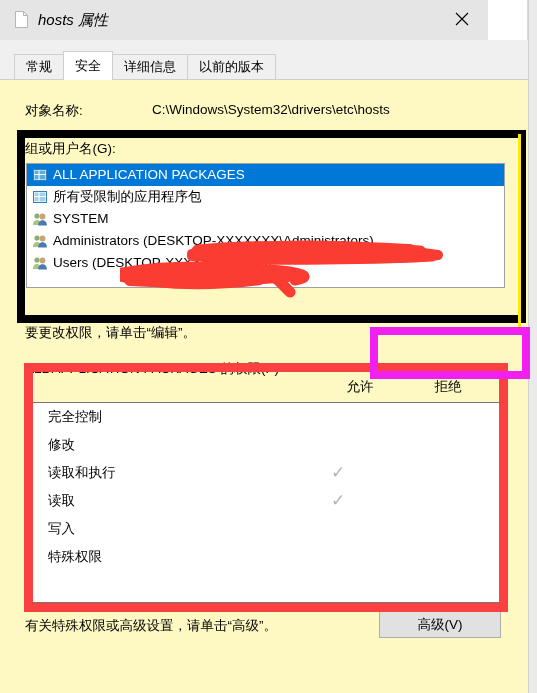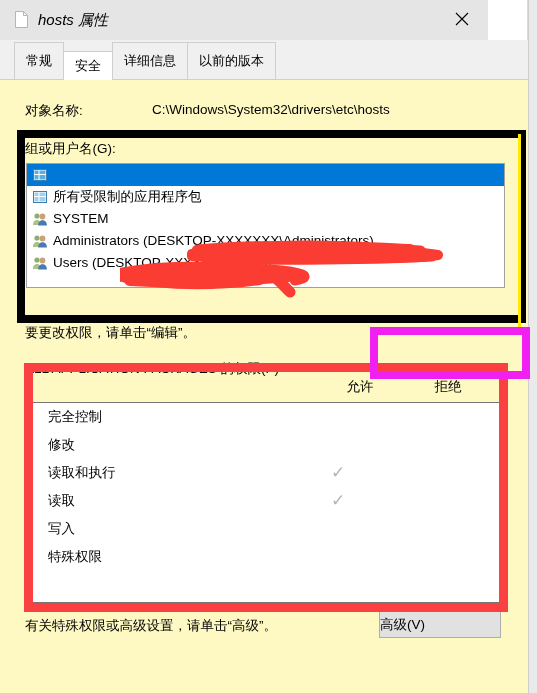--- a/index.html
+++ b/index.html
@@ -77,21 +77,21 @@
     background: #f0f0f0;
   }
   #tabs {
     position: absolute;
     left: 14px; top: 10px;
     height: 29px;
     display: flex;
     align-items: flex-end;
   }
   .tab {
-    height: 37px;
+    height: 25px;
     padding: 0 11px;
     display: flex;
     align-items: center;
     justify-content: center;
     background: #f0f0f0;
     border: 1px solid #cfcfcf;
     border-bottom: none;
     margin-right: -1px;
     font-size: 13px;
     color: #000;
@@ -270,20 +270,21 @@
   }
   #adv-button {
     position: absolute;
     left: 379px; top: 531px;
     width: 122px; height: 27px;
     background: #e1e1e1;
     border: 1px solid #adadad;
     box-sizing: border-box;
     display: flex;
     align-items: center;
+    justify-content: center;
     font-size: 13.5px;
     cursor: default;
   }
 
   
   .annot {
     position: absolute;
     box-sizing: border-box;
     pointer-events: none;
   }
@@ -372,20 +373,21 @@
       <div class="user-row selected">
         <span class="user-icon">
           <svg width="16" height="16" viewBox="0 0 16 16">
             <rect x="1.5" y="2.5" width="13" height="11" fill="#ffffff" stroke="#3c7fb1" stroke-width="1"></rect>
             <rect x="2.5" y="3.5" width="4" height="3.5" fill="#5aaee0"></rect>
             <rect x="7.5" y="3.5" width="6" height="3.5" fill="#5aaee0"></rect>
             <rect x="2.5" y="8" width="4" height="4.5" fill="#5aaee0"></rect>
             <rect x="7.5" y="8" width="6" height="4.5" fill="#5aaee0"></rect>
           </svg>
         </span>
+        <span class="user-name">ALL APPLICATION PACKAGES</span>
       </div>
 
       <div class="user-row">
         <span class="user-icon">
           <svg width="16" height="16" viewBox="0 0 16 16">
             <rect x="1.5" y="2.5" width="13" height="11" fill="#ffffff" stroke="#3c7fb1" stroke-width="1"></rect>
             <rect x="2.5" y="3.5" width="4" height="3.5" fill="#9fd0ef"></rect>
             <rect x="7.5" y="3.5" width="6" height="3.5" fill="#9fd0ef"></rect>
             <rect x="2.5" y="8" width="4" height="4.5" fill="#9fd0ef"></rect>
             <rect x="7.5" y="8" width="6" height="4.5" fill="#9fd0ef"></rect>

